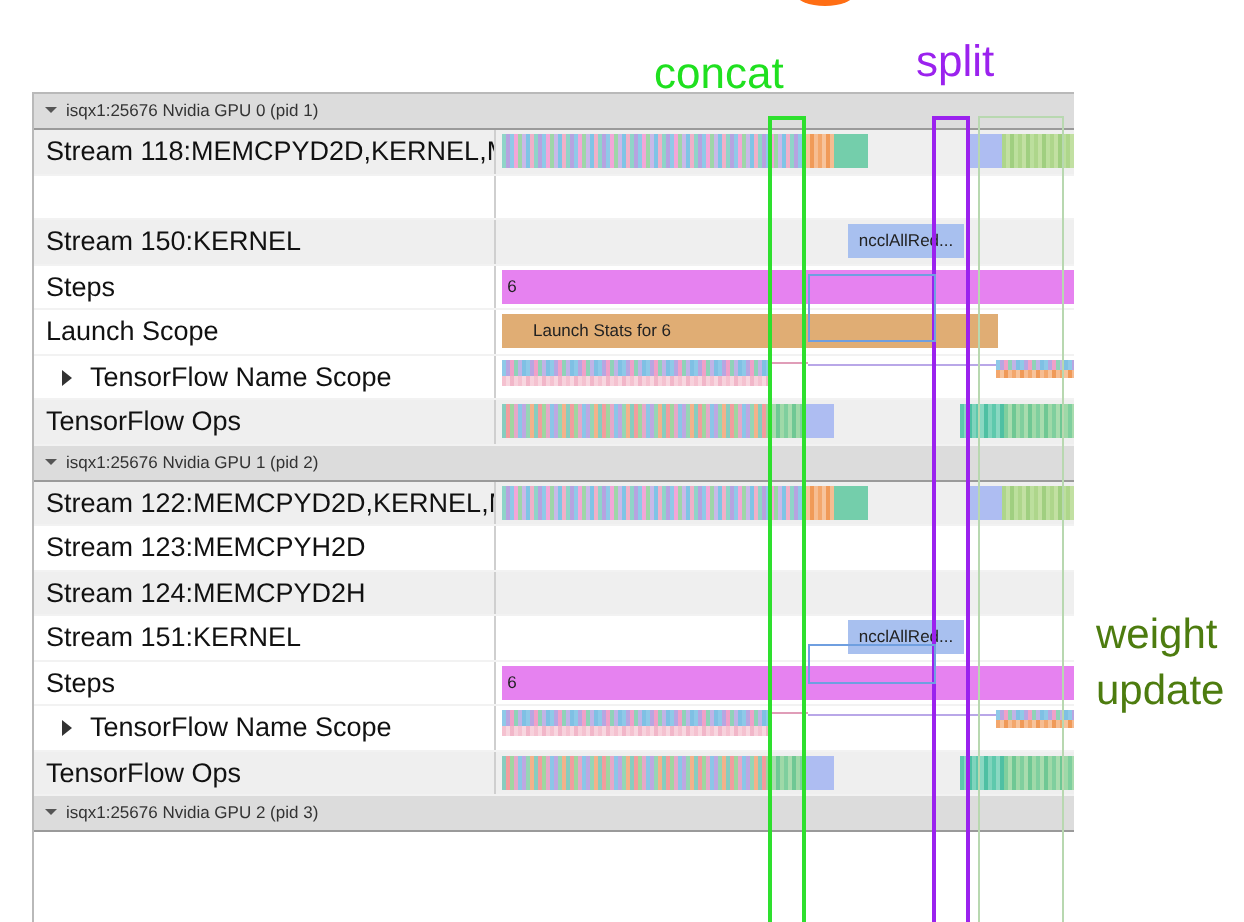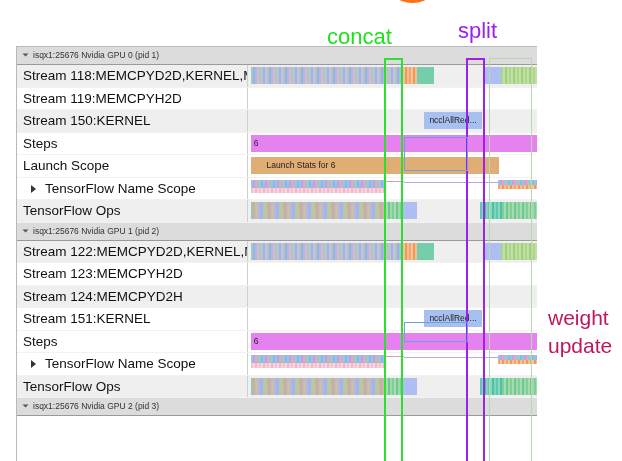--- a/index.html
+++ b/index.html
@@ -9,21 +9,21 @@
     font-family:"Liberation Sans", sans-serif;
     overflow:hidden;
     position:relative;
   }
 
   
   .annot{position:absolute;font-weight:400;white-space:nowrap;pointer-events:none;}
   #annot-concat{left:327px;top:24px;font-size:22px;color:#1fe01f;}
   #annot-split{left:458px;top:18px;font-size:22px;color:#9b22ee;}
   #annot-nccl{left:424px;top:104px;font-size:21px;color:#5588dd;}
-  #annot-weight-update{left:548px;top:304px;font-size:21px;color:#be185d;line-height:28px;}
+  #annot-weight-update{left:548px;top:304px;font-size:21px;color:#4d7c0f;line-height:28px;}
   #annot-orange-blob{
     position:absolute;left:398px;top:-9px;width:29px;height:12px;
     background:#ff6e14;border-radius:50%;
   }
 
   
   #panel{
     position:absolute;left:16px;top:46px;width:520px;height:415px;
     background:#ffffff;
     border-left:1px solid #b9b9b9;
@@ -161,21 +161,20 @@
     <div class="track">
       <div class="bar striped p-multi" style="left:0px;width:150px;"></div>
       <div class="bar striped p-orange" style="left:150px;width:16px;"></div>
       <div class="bar solid-greenband" style="left:166px;width:17px;"></div>
       <div class="bar solid-blueband" style="left:234px;width:16px;"></div>
       <div class="bar striped p-greenlt" style="left:250px;width:52px;"></div>
     </div>
   </div>
 
   <div class="row">
-    <div class="lbl">Stream 119:MEMCPYH2D</div>
     <div class="divider"></div>
     <div class="track"></div>
   </div>
 
 
 
   <div class="row alt">
     <div class="lbl">Stream 150:KERNEL</div>
     <div class="divider"></div>
     <div class="track">

